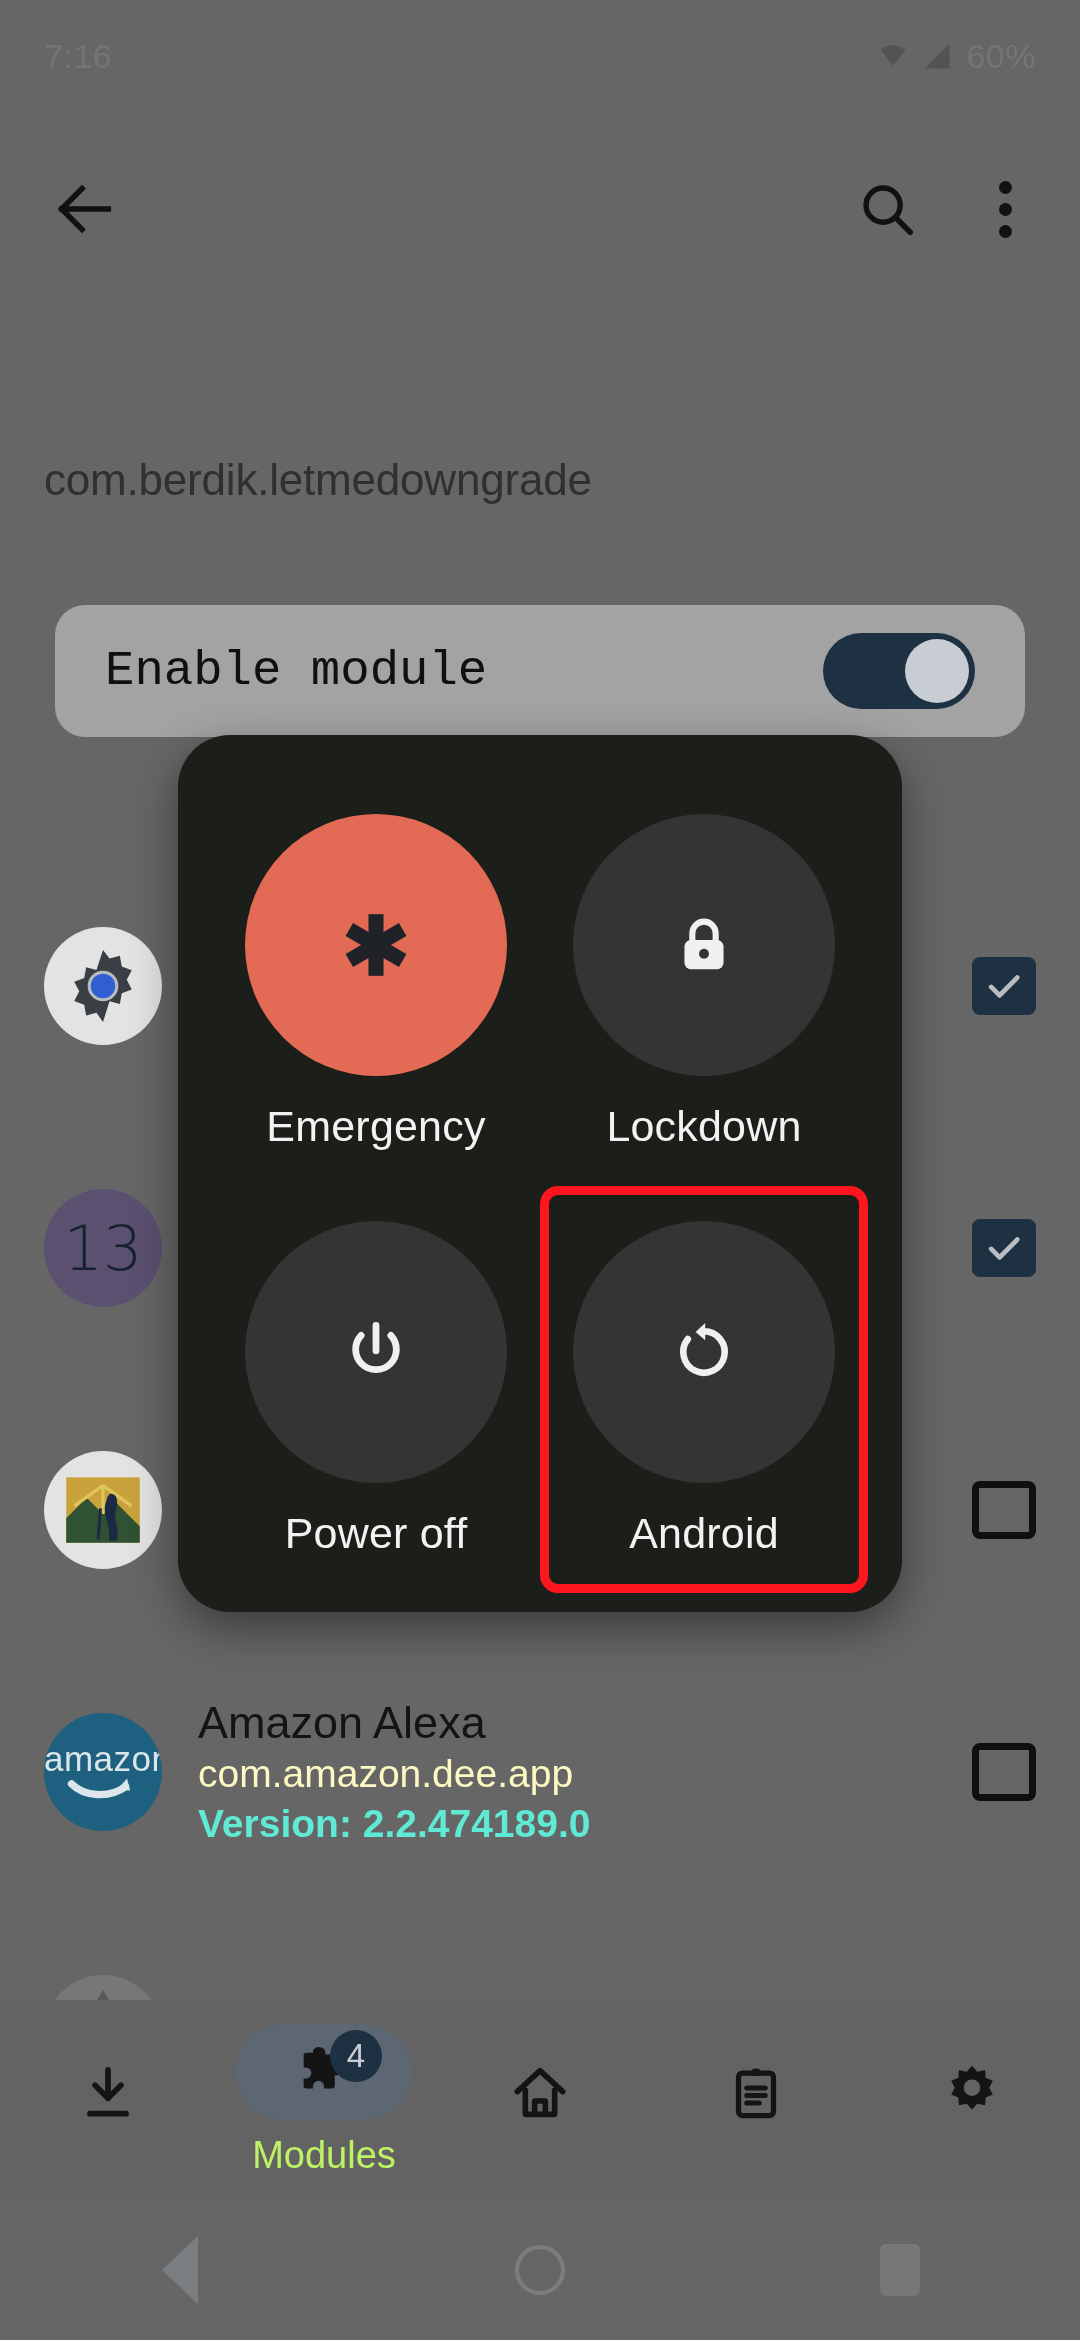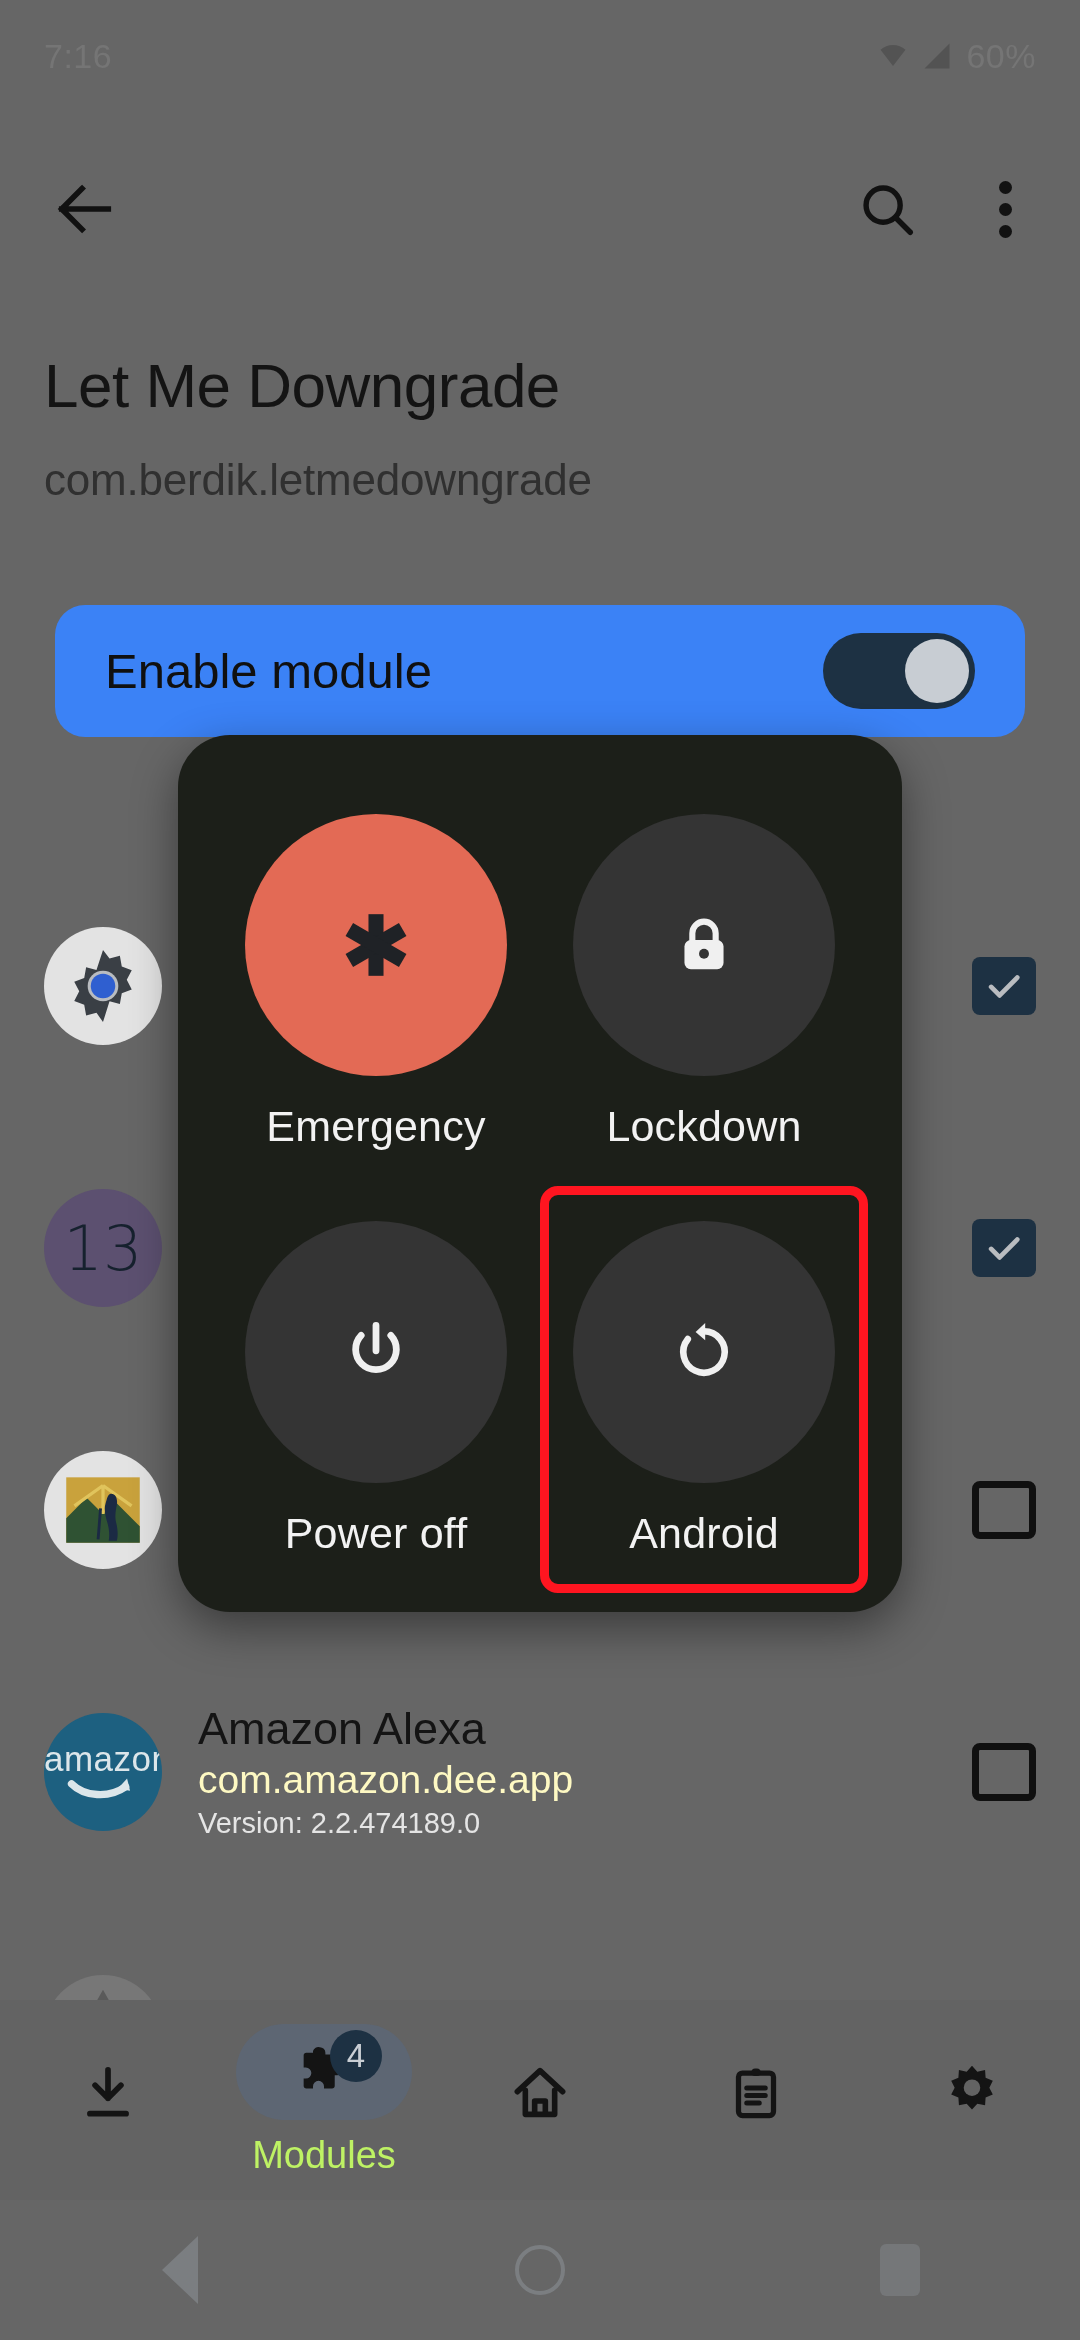--- a/index.html
+++ b/index.html
@@ -64,24 +64,25 @@
   .app-pkg {
     position: absolute; left: 44px; top: 455px;
     font-size: 44px; color: #303030; font-weight: 400;
     letter-spacing: -0.2px; white-space: nowrap;
   }
 
   
   .enable-card {
     position: absolute; left: 55px; top: 605px;
     width: 970px; height: 132px;
-    background: #3b82f6;
+    background: #a3a3a3;
     border-radius: 30px;
     display: flex; align-items: center; justify-content: space-between;
     padding: 0 50px;
+    font-family: Liberation Mono, monospace;
   }
   .enable-label { font-size: 49px; color: #101010; }
   .switch {
     width: 152px; height: 76px; border-radius: 40px;
     background: #1d3143; position: relative; flex: none;
   }
   .switch .thumb {
     position: absolute; right: 6px; top: 6px;
     width: 64px; height: 64px; border-radius: 50%;
     background: #c8cdd3;
@@ -98,22 +99,22 @@
     width: 118px; height: 118px; border-radius: 50%;
     flex: none; margin-right: 36px;
     display: flex; align-items: center; justify-content: center;
     overflow: hidden; position: relative;
   }
   .row-text { flex: 1 1 auto; min-width: 0; }
   .row-name { font-size: 45px; color: #141414; white-space: nowrap;
               overflow: hidden; text-overflow: ellipsis; line-height: 1.18; }
   .row-pkg  { font-size: 39px; color: #fef9c3; white-space: nowrap;
               overflow: hidden; text-overflow: ellipsis; line-height: 1.28; }
-  .row-ver  { font-size: 29px; color: #e5e5e5; white-space: nowrap;
-              overflow: hidden; text-overflow: ellipsis; line-height: 1.28; }
+  .row-ver  { font-size: 39px; color: #5eead4; white-space: nowrap;
+              overflow: hidden; text-overflow: ellipsis; line-height: 1.28; font-weight: bold; }
   .cb {
     width: 64px; height: 58px; flex: none; margin-left: 24px;
     border-radius: 8px;
   }
   .cb.checked { background: #1d3143; display: flex; align-items: center; justify-content: center; }
   .cb.unchecked { border: 7px solid #101010; background: transparent; }
 
   
   .ic-gear { background: #e3e3e3; }
   .ic-13 { background: #5c5070; color: #16212e; font-size: 62px; font-weight: 300;
@@ -240,21 +241,20 @@
       </div>
       <div class="tb-more">
         <span class="dot3">
             <span></span>
             <span></span>
             <span></span>
           </span>
       </div>
     </div>
 
-    <div class="app-title">Let Me Downgrade</div>
     <div class="app-pkg">com.berdik.letmedowngrade</div>
 
     <div class="enable-card">
       <span class="enable-label">Enable module</span>
       <span class="switch">
         <span class="thumb"></span>
       </span>
     </div>
 
     <div class="list">

